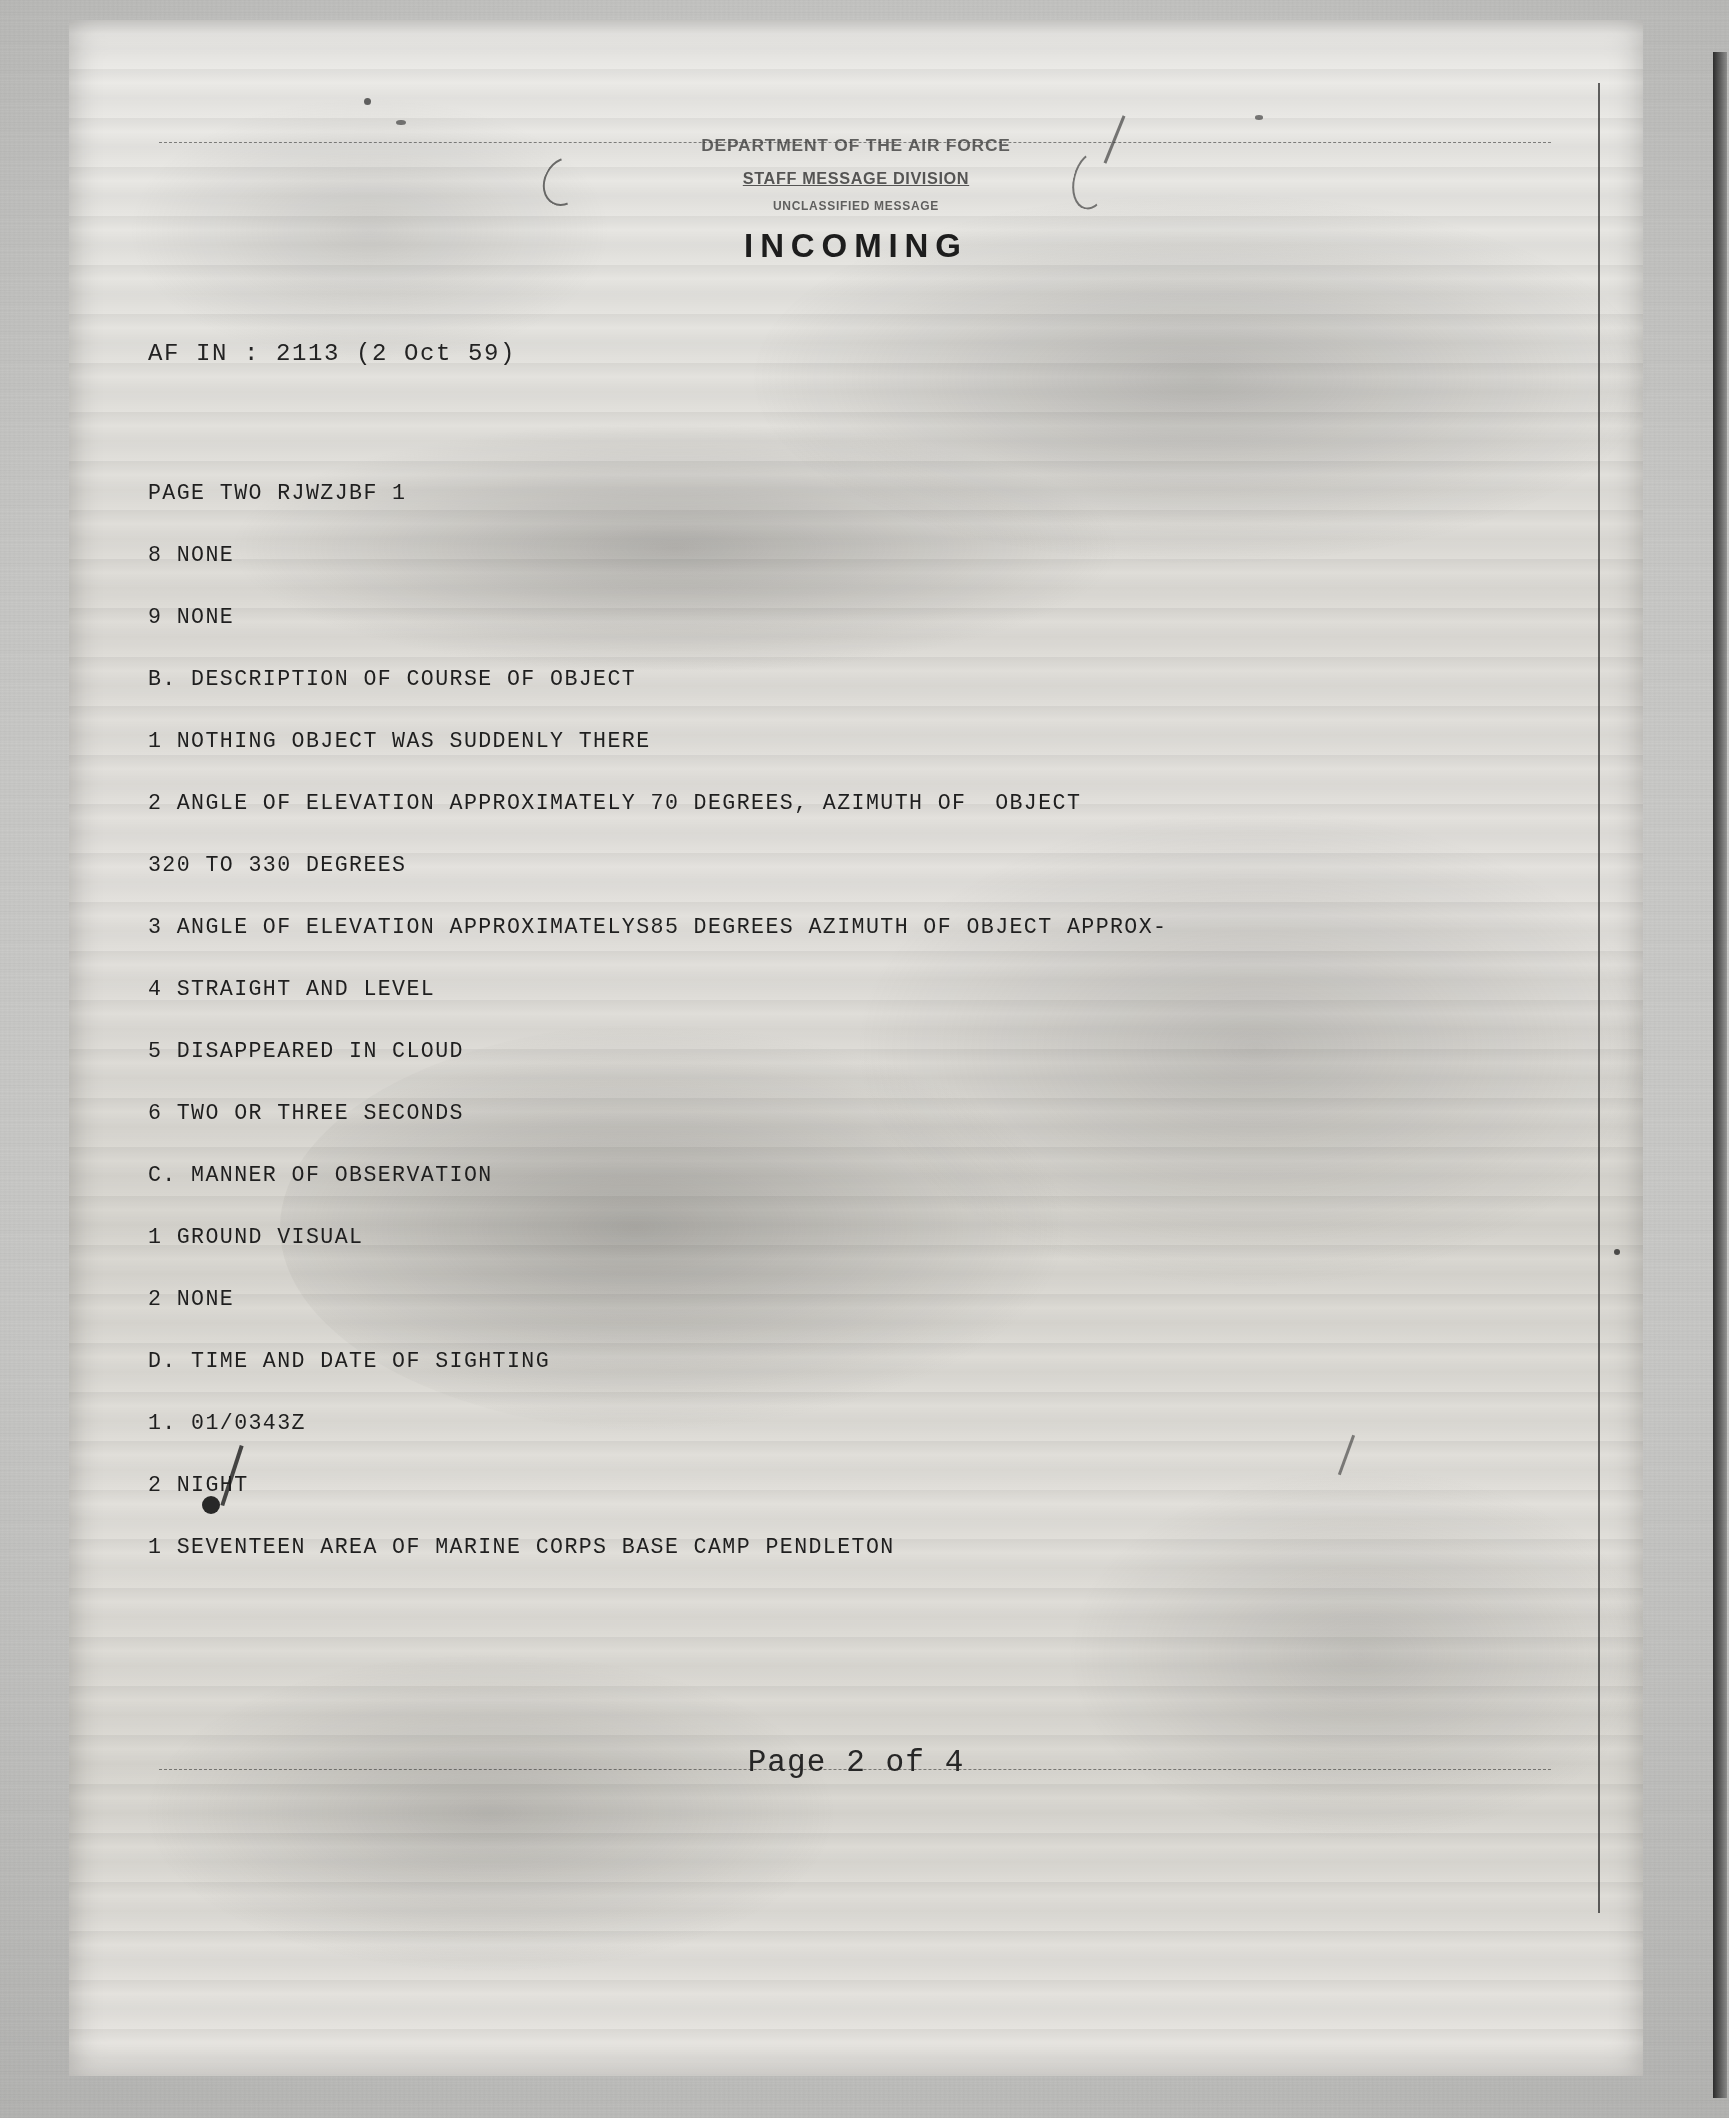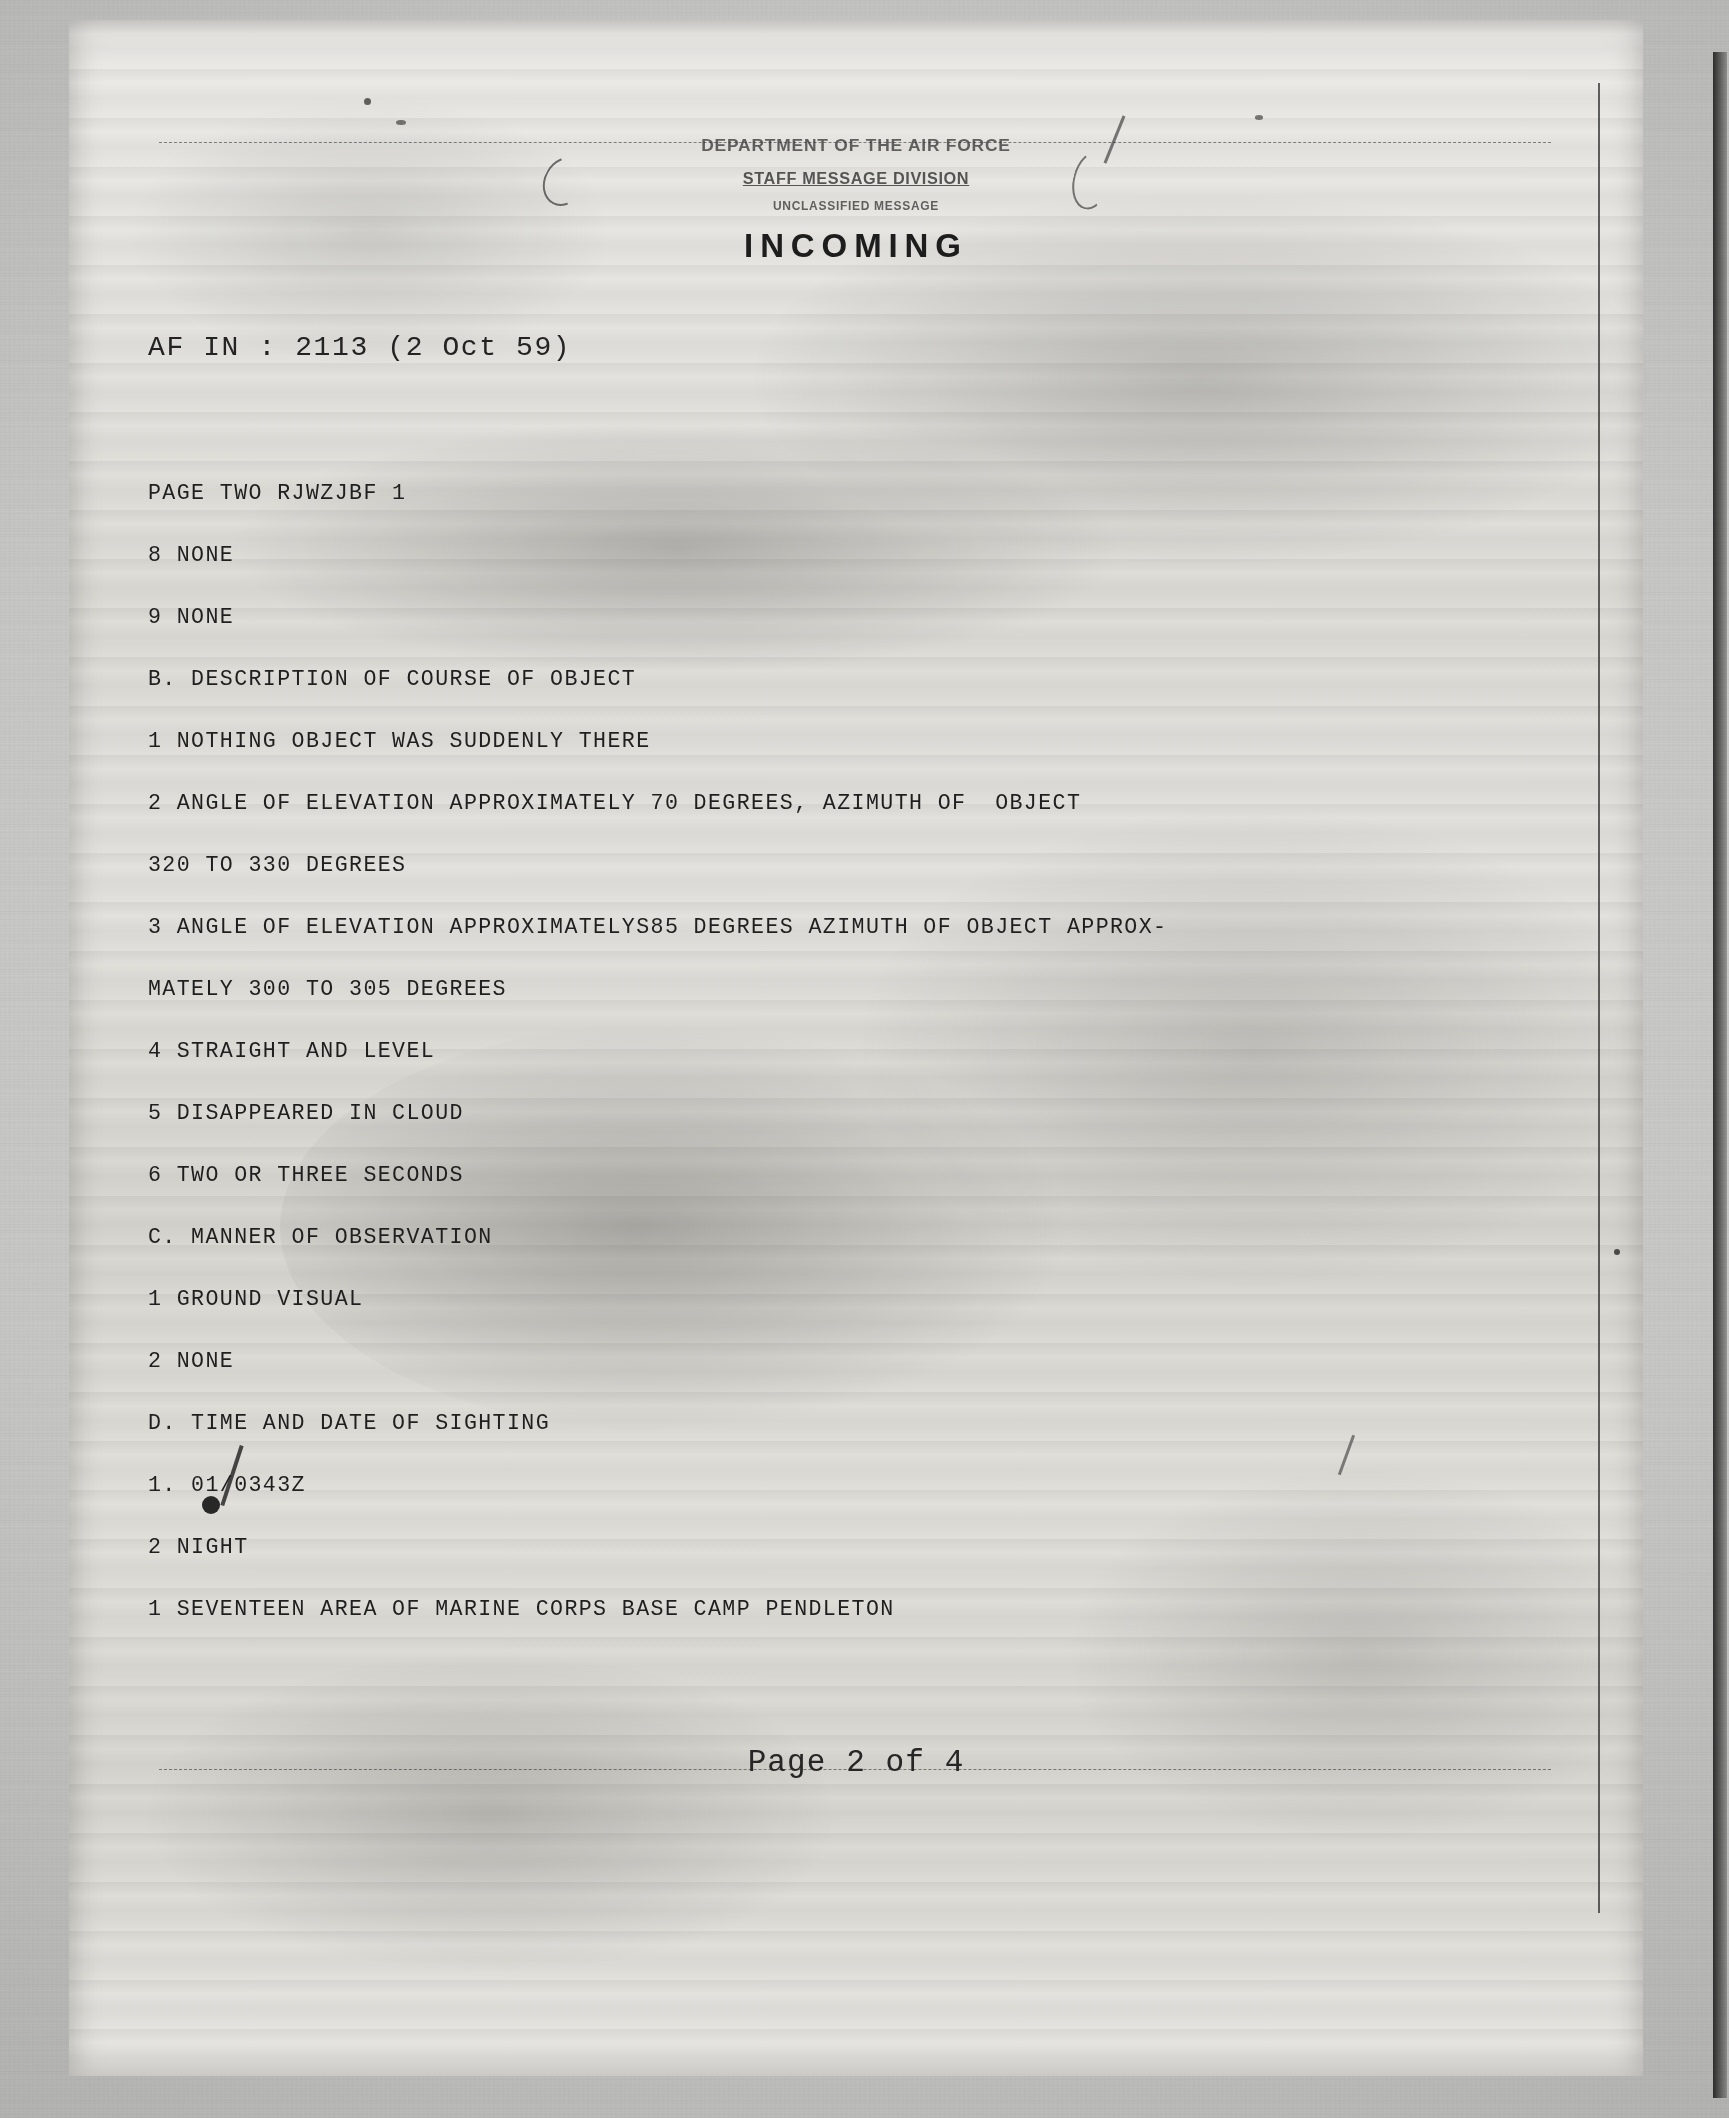--- a/index.html
+++ b/index.html
@@ -152,22 +152,22 @@
     position: absolute;
     left: 1044px; top: 94px;
     width: 3.2px; height: 51px;
     background: rgba(40,40,40,0.6);
     transform: rotate(22deg);
   }
 
   
   .afin {
     position: absolute;
-    left: 79px; top: 312px;
-    font-size: 28px;
+    left: 79px; top: 320px;
+    font-size: 24px;
     letter-spacing: 1.6px;
     color: #232323;
   }
   .body {
     position: absolute;
     left: 79px;
     top: 442px;
     width: 1424px;
     color: #1f1f1f;
     font-size: 21.6px;
@@ -276,21 +276,20 @@
 
     <div class="body">
       <div class="line">PAGE TWO RJWZJBF 1</div>
       <div class="line">8 NONE</div>
       <div class="line">9 NONE</div>
       <div class="line">B. DESCRIPTION OF COURSE OF OBJECT</div>
       <div class="line">1 NOTHING OBJECT WAS SUDDENLY THERE</div>
       <div class="line">2 ANGLE OF ELEVATION APPROXIMATELY 70 DEGREES, AZIMUTH OF  OBJECT</div>
       <div class="line">320 TO 330 DEGREES</div>
       <div class="line">3 ANGLE OF ELEVATION APPROXIMATELYS85 DEGREES AZIMUTH OF OBJECT APPROX-</div>
-      <div class="line">MATELY 300 TO 305 DEGREES</div>
       <div class="line">4 STRAIGHT AND LEVEL</div>
       <div class="line">5 DISAPPEARED IN CLOUD</div>
       <div class="line">6 TWO OR THREE SECONDS</div>
       <div class="line">C. MANNER OF OBSERVATION</div>
       <div class="line">1 GROUND VISUAL</div>
       <div class="line">2 NONE</div>
       <div class="line">D. TIME AND DATE OF SIGHTING</div>
       <div class="line">1. 01/0343Z</div>
       <div class="line">2 NIGHT</div>
       <div class="line">1 SEVENTEEN AREA OF MARINE CORPS BASE CAMP PENDLETON</div>

